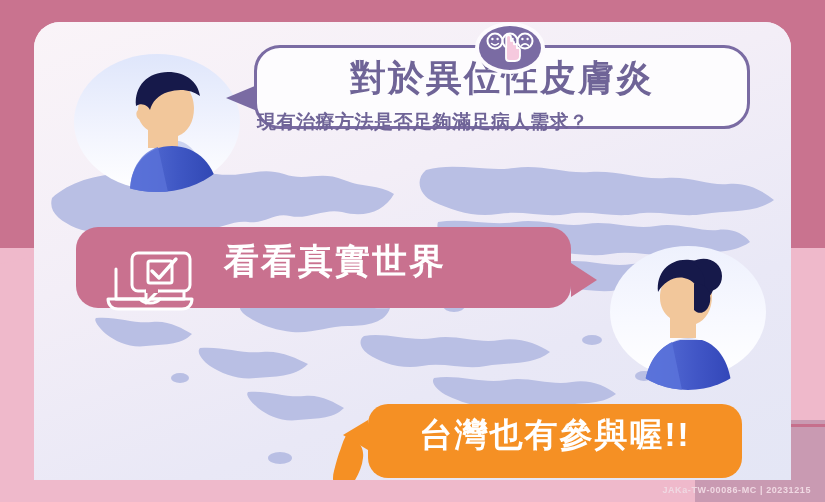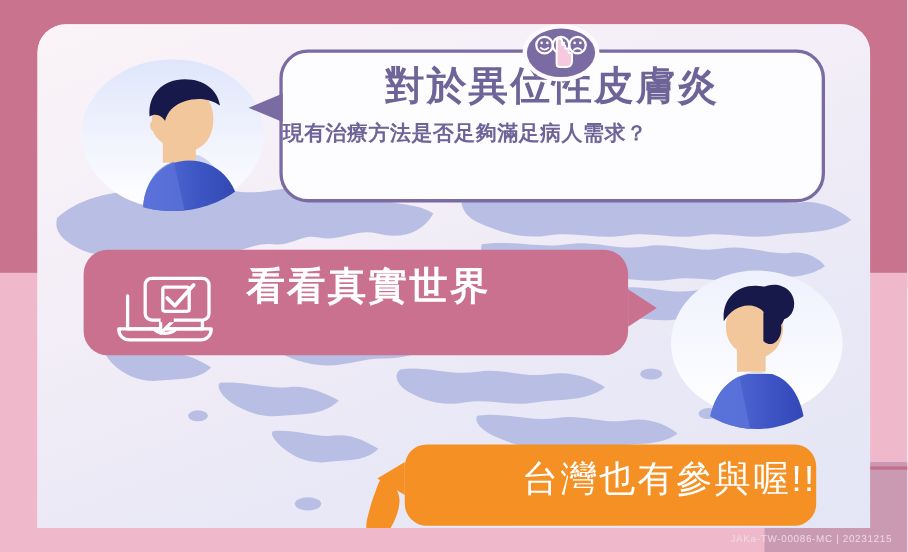--- a/index.html
+++ b/index.html
@@ -60,21 +60,21 @@
   .avatar{
     position:absolute;border-radius:50%;overflow:hidden;
   }
   .avatar svg{display:block;width:100%;height:100%;}
   #avatar-left{left:38px;top:30px;width:170px;height:140px;}
   #avatar-right{left:574px;top:218px;width:160px;height:150px;}
 
   
   #bubble-question{
     position:absolute;left:254px;top:45px;
-    width:496px;height:139px;
+    width:496px;height:84px;
     background:#fdfcfe;
     border:3px solid #7a6ba3;
     border-radius:26px;
     box-sizing:border-box;
   }
   #bubble-question .tail{
     position:absolute;left:-31px;top:37px;
     width:0;height:0;
     border-top:13px solid transparent;
     border-bottom:13px solid transparent;
@@ -97,21 +97,21 @@
   
   #badge-survey{
     position:absolute;left:473px;top:20px;
     width:74px;height:56px;
   }
   #badge-survey svg{display:block;width:100%;height:100%;}
 
   
   #banner-data{
     position:absolute;left:76px;top:227px;
-    width:495px;height:96px;
+    width:495px;height:81px;
     background:#c9718f;
     border-radius:22px;
   }
   #banner-data .tail{
     position:absolute;right:-26px;top:36px;
     width:0;height:0;
     border-top:17px solid transparent;
     border-bottom:17px solid transparent;
     border-left:26px solid #c9718f;
   }
@@ -135,38 +135,39 @@
   }
   #banner-taiwan .tail{
     position:absolute;left:-25px;top:16px;
     width:0;height:0;
     border-top:15px solid transparent;
     border-bottom:15px solid transparent;
     border-right:25px solid #f59024;
   }
   .tw-text{
     position:absolute;left:0;right:0;top:14px;
-    text-align:right;
+    text-align:center;
     color:#ffffff;
-    font-size:33px;font-weight:normal;letter-spacing:2px;
+    font-size:33px;font-weight:bold;letter-spacing:2px;
     line-height:1;
   }
 
   
   #taiwan-island{
     position:absolute;left:292px;top:408px;width:46px;height:64px;
   }
   #taiwan-island svg{display:block;width:100%;height:100%;}
 
   
   #footer-code{
     position:absolute;right:14px;bottom:7px;
     color:#f0d9e3;
     font-size:9px;letter-spacing:.6px;
     font-family:"Liberation Sans","DejaVu Sans",sans-serif;
+    font-weight:bold;
   }
 </style>
 </head>
 <body>
 
 <div id="poster">
 
   <div class="frame-top"></div>
   <div class="frame-bot"></div>
   <div class="frame-diag"></div>

